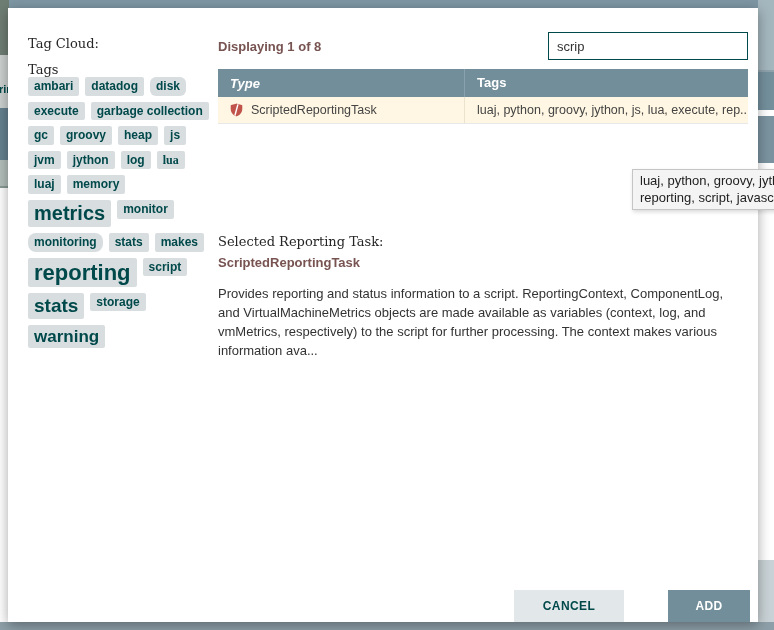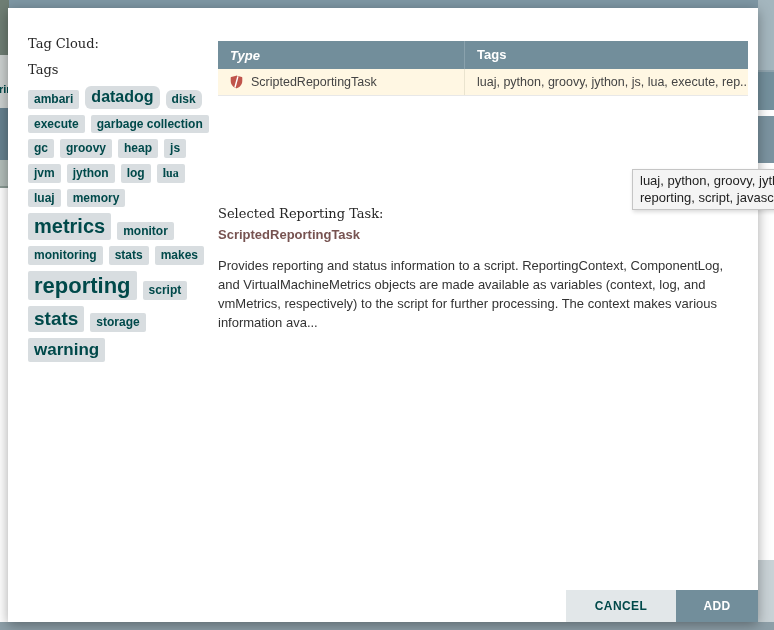--- a/index.html
+++ b/index.html
@@ -38,21 +38,21 @@
   }
   .dialog-body{display:flex;padding:24px 10px 0 20px;}
 
   
   .left-col{width:188px;flex:none;padding-top:4px;}
   .label-slab{
     font-family:"DejaVu Serif","Liberation Serif",serif;
     font-size:13px;color:#262626;
   }
   .tags-label{margin-top:11px;}
-  .tag-cloud{margin-top:9px;display:flex;flex-wrap:wrap;gap:6px 6px;align-items:flex-end;width:182px;}
+  .tag-cloud{display:flex;flex-wrap:wrap;gap:6px 6px;align-items:flex-start;width:182px;}
   .tag-chip{
     background:#d8dde0;color:#00494a;font-weight:bold;
     padding:3px 6px;border-radius:2px;line-height:1.05;cursor:pointer;
     white-space:nowrap;
   }
 
   
   .right-col{flex:1;margin-left:2px;position:relative;min-width:0;}
   .results-header{display:flex;justify-content:space-between;align-items:center;height:28px;}
   .displaying{color:#775351;font-weight:bold;font-size:13px;}
@@ -68,21 +68,21 @@
   .trow{display:flex;background:#fff7e3;height:26px;align-items:stretch;font-size:12.5px;color:#444;border-bottom:1px solid #e8e8e8;cursor:pointer;}
   .td-type{width:234px;flex:none;padding-left:12px;display:flex;align-items:center;}
   .td-type .shield{display:inline-flex;margin-right:8px;}
   .td-tags{flex:1;padding-left:12px;border-left:1px solid #eae4cf;display:flex;align-items:center;white-space:nowrap;overflow:hidden;min-width:0;}
 
   .selection-block{margin-top:110px;}
   .selected-value{color:#775351;font-weight:bold;font-size:13px;margin-top:6px;}
   .description{margin-top:15px;font-size:13px;color:#333;line-height:1.46;max-width:546px;}
 
   
-  .footer{position:absolute;right:0;bottom:0;display:flex;}
+  .footer{position:absolute;right:8px;bottom:0;display:flex;gap:44px;}
   .btn{height:32px;display:flex;align-items:center;justify-content:center;
        font-size:12px;font-weight:bold;letter-spacing:.4px;cursor:pointer;}
   .btn-cancel{width:110px;background:#e2e7e9;color:#00494a;}
   .btn-add{width:82px;background:#728e9b;color:#ffffff;}
 
   
   .tooltip{
     position:absolute;left:632px;top:169px;z-index:50;
     background:#f4f4f4;border:1px solid #c5c5c5;box-shadow:1px 2px 4px rgba(0,0,0,0.15);
     padding:2px 7px 3px 7px;font-size:13px;color:#222;line-height:17px;white-space:nowrap;
@@ -110,48 +110,52 @@
 
 <div class="dialog">
 
   <div class="dialog-body">
 
     <div class="left-col">
       <div class="label-slab">Tag Cloud:</div>
       <div class="label-slab tags-label">Tags</div>
       <div class="tag-cloud">
           <span class="tag-chip" style="font-size: 12px;">ambari</span>
-          <span class="tag-chip" style="font-size: 16px; border-radius: 6px;">datadog</span>
+          <span class="tag-chip" style="font-size: 12px;">datadog</span>
           <span class="tag-chip" style="font-size: 12px; border-radius: 6px;">disk</span>
           <span class="tag-chip" style="font-size: 12px;">execute</span>
           <span class="tag-chip" style="font-size: 12px;">garbage collection</span>
           <span class="tag-chip" style="font-size: 12px;">gc</span>
           <span class="tag-chip" style="font-size: 12px;">groovy</span>
           <span class="tag-chip" style="font-size: 12px;">heap</span>
           <span class="tag-chip" style="font-size: 12px;">js</span>
           <span class="tag-chip" style="font-size: 12px;">jvm</span>
           <span class="tag-chip" style="font-size: 12px;">jython</span>
           <span class="tag-chip" style="font-size: 12px;">log</span>
           <span class="tag-chip" style="font-size: 12px; font-family: Liberation Serif, serif;">lua</span>
           <span class="tag-chip" style="font-size: 12px;">luaj</span>
           <span class="tag-chip" style="font-size: 12px;">memory</span>
           <span class="tag-chip" style="font-size: 20px;">metrics</span>
           <span class="tag-chip" style="font-size: 12px;">monitor</span>
-          <span class="tag-chip" style="font-size: 12px;">monitoring</span>
+          <span class="tag-chip" style="font-size: 12px; border-radius: 8px;">monitoring</span>
           <span class="tag-chip" style="font-size: 12px;">stats</span>
           <span class="tag-chip" style="font-size: 12px;">makes</span>
           <span class="tag-chip" style="font-size: 22px;">reporting</span>
           <span class="tag-chip" style="font-size: 12px;">script</span>
           <span class="tag-chip" style="font-size: 19px;">stats</span>
           <span class="tag-chip" style="font-size: 12px;">storage</span>
           <span class="tag-chip" style="font-size: 17px;">warning</span>
         </div>
     </div>
 
     <div class="right-col">
+      <div class="results-header">
+        <div class="displaying">Displaying 1 of 8</div>
+        <input class="search-input" type="text" value="scrip" style="">
+      </div>
 
       <div class="rt-table">
         <div class="thead">
           <div class="th-type">Type</div>
           <div class="th-tags">Tags</div>
         </div>
         <div>
             <div class="trow">
               <div class="td-type">
                 <span class="shield">

